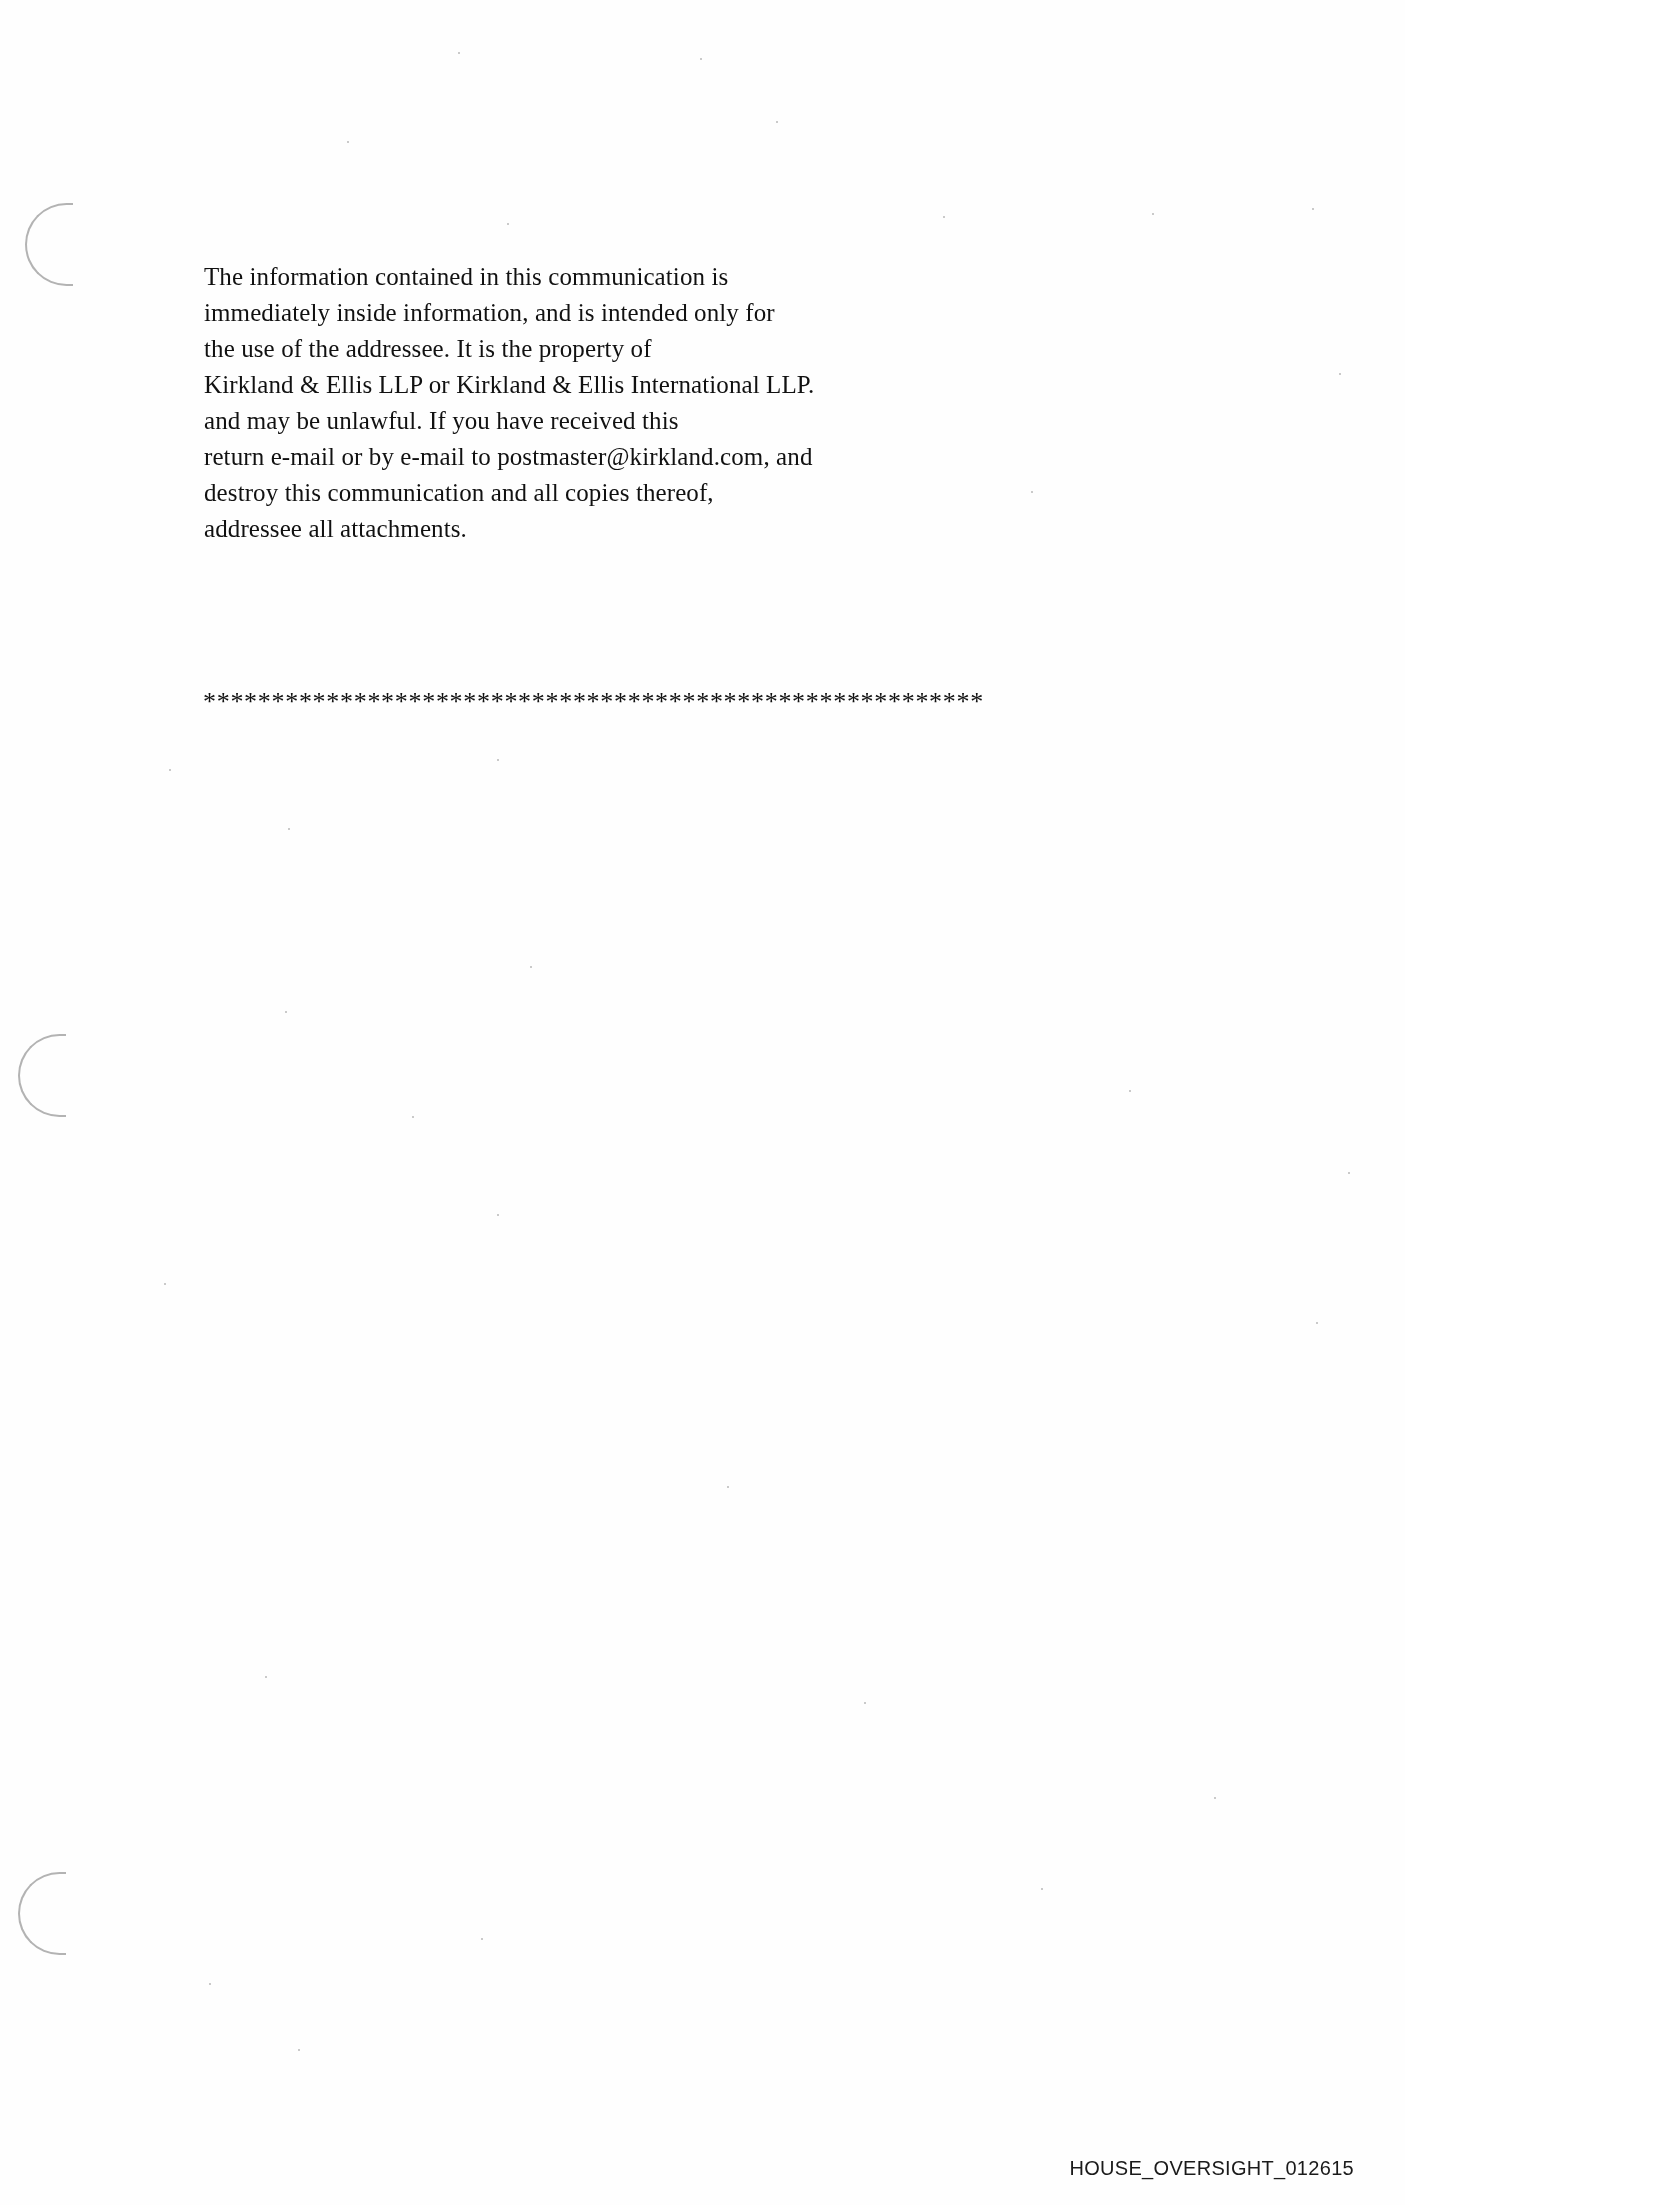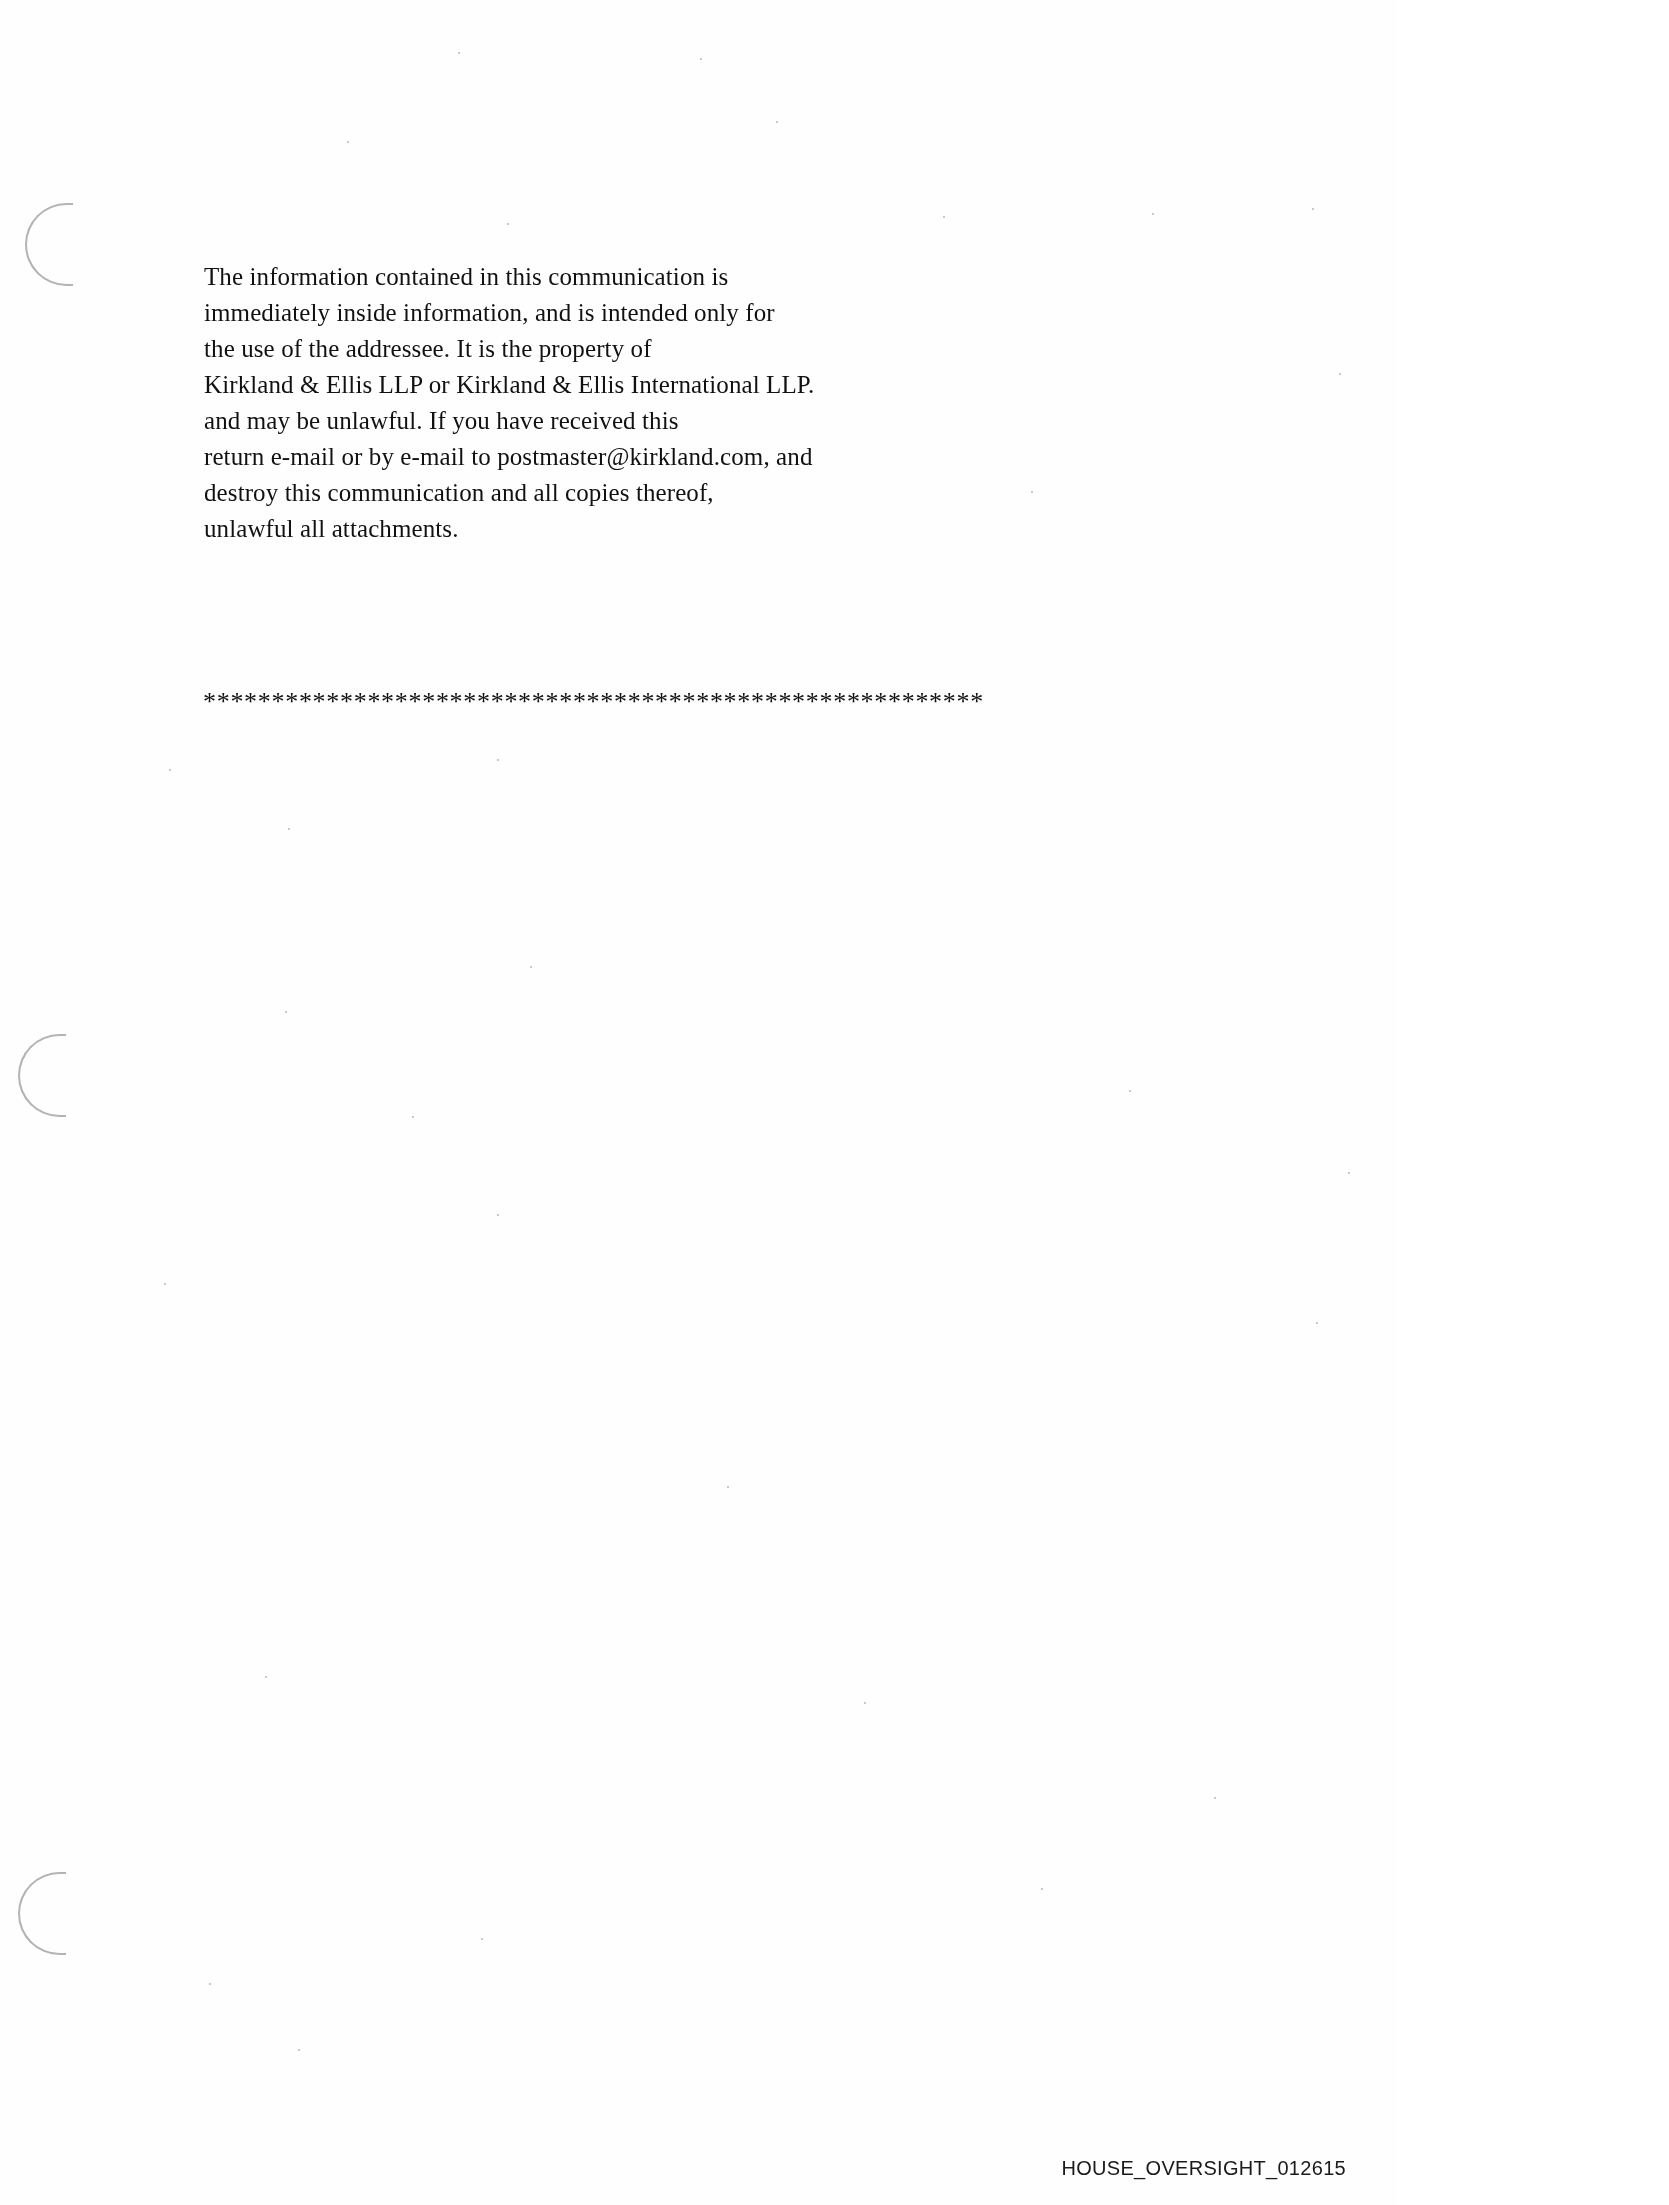--- a/index.html
+++ b/index.html
@@ -9,20 +9,21 @@
   }
   body {
     font-family: "Liberation Serif", serif;
   }
   .page {
     position: relative;
     width: 1397px;
     height: 2205px;
     background: #fefefe;
     overflow: hidden;
+    padding-left: 8px;
   }
 
   
   .speckle {
     position: absolute;
     width: 2px;
     height: 2px;
     background: #b9b9b9;
     border-radius: 50%;
   }
@@ -120,21 +121,21 @@
   <div class="speckle" style="left:1535px; top:2000px;"></div>
 
   <div class="disclaimer">
     <div class="line">The information contained in this communication is</div>
     <div class="line">immediately inside information, and is intended only for</div>
     <div class="line">the use of the addressee. It is the property of</div>
     <div class="line">Kirkland &amp; Ellis LLP or Kirkland &amp; Ellis International LLP.</div>
     <div class="line">and may be unlawful. If you have received this</div>
     <div class="line">return e-mail or by e-mail to postmaster@kirkland.com, and</div>
     <div class="line">destroy this communication and all copies thereof,</div>
-    <div class="line">unlawful all attachments.</div>
+    <div class="line">addressee all attachments.</div>
   </div>
 
   <div class="stars">*********************************************************</div>
 
   <div class="bates">HOUSE_OVERSIGHT_012615</div>
 
 </div>
 
 
 </body></html>

